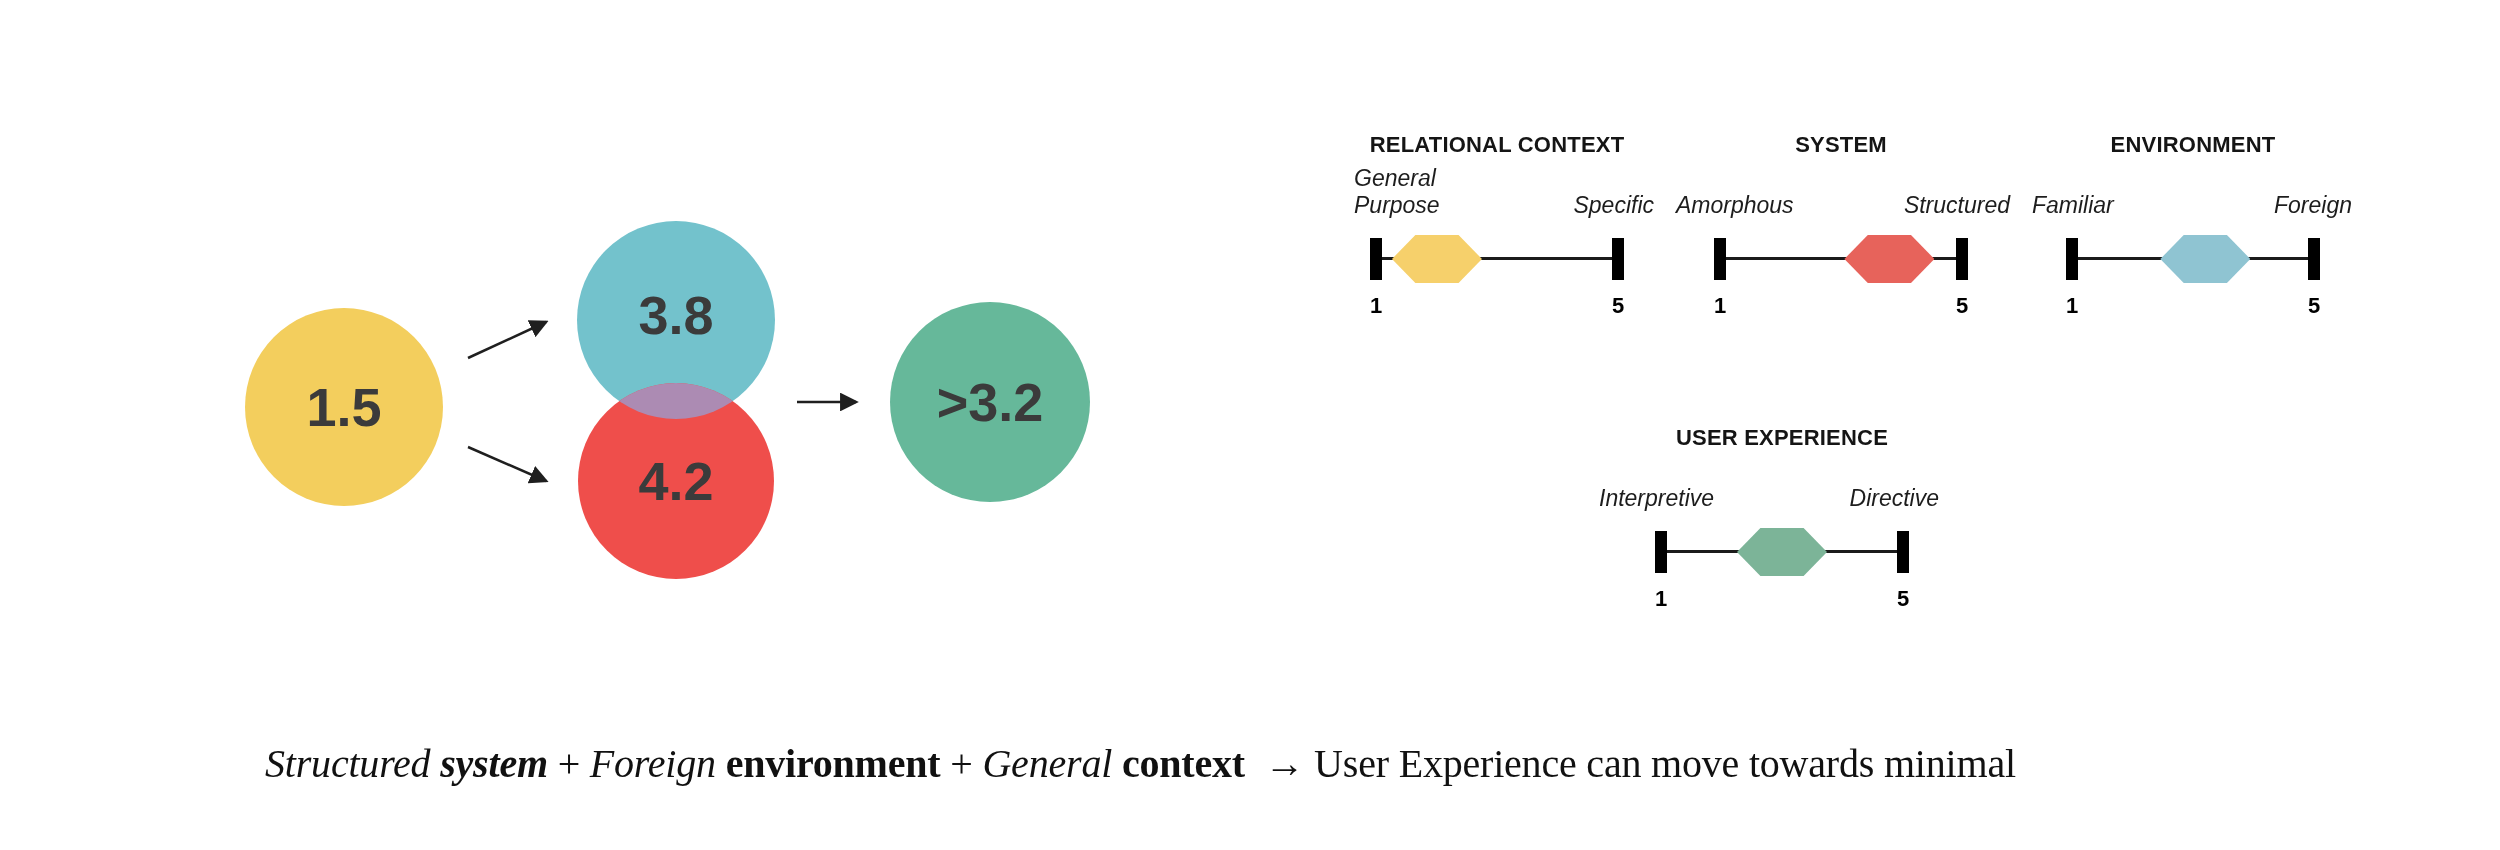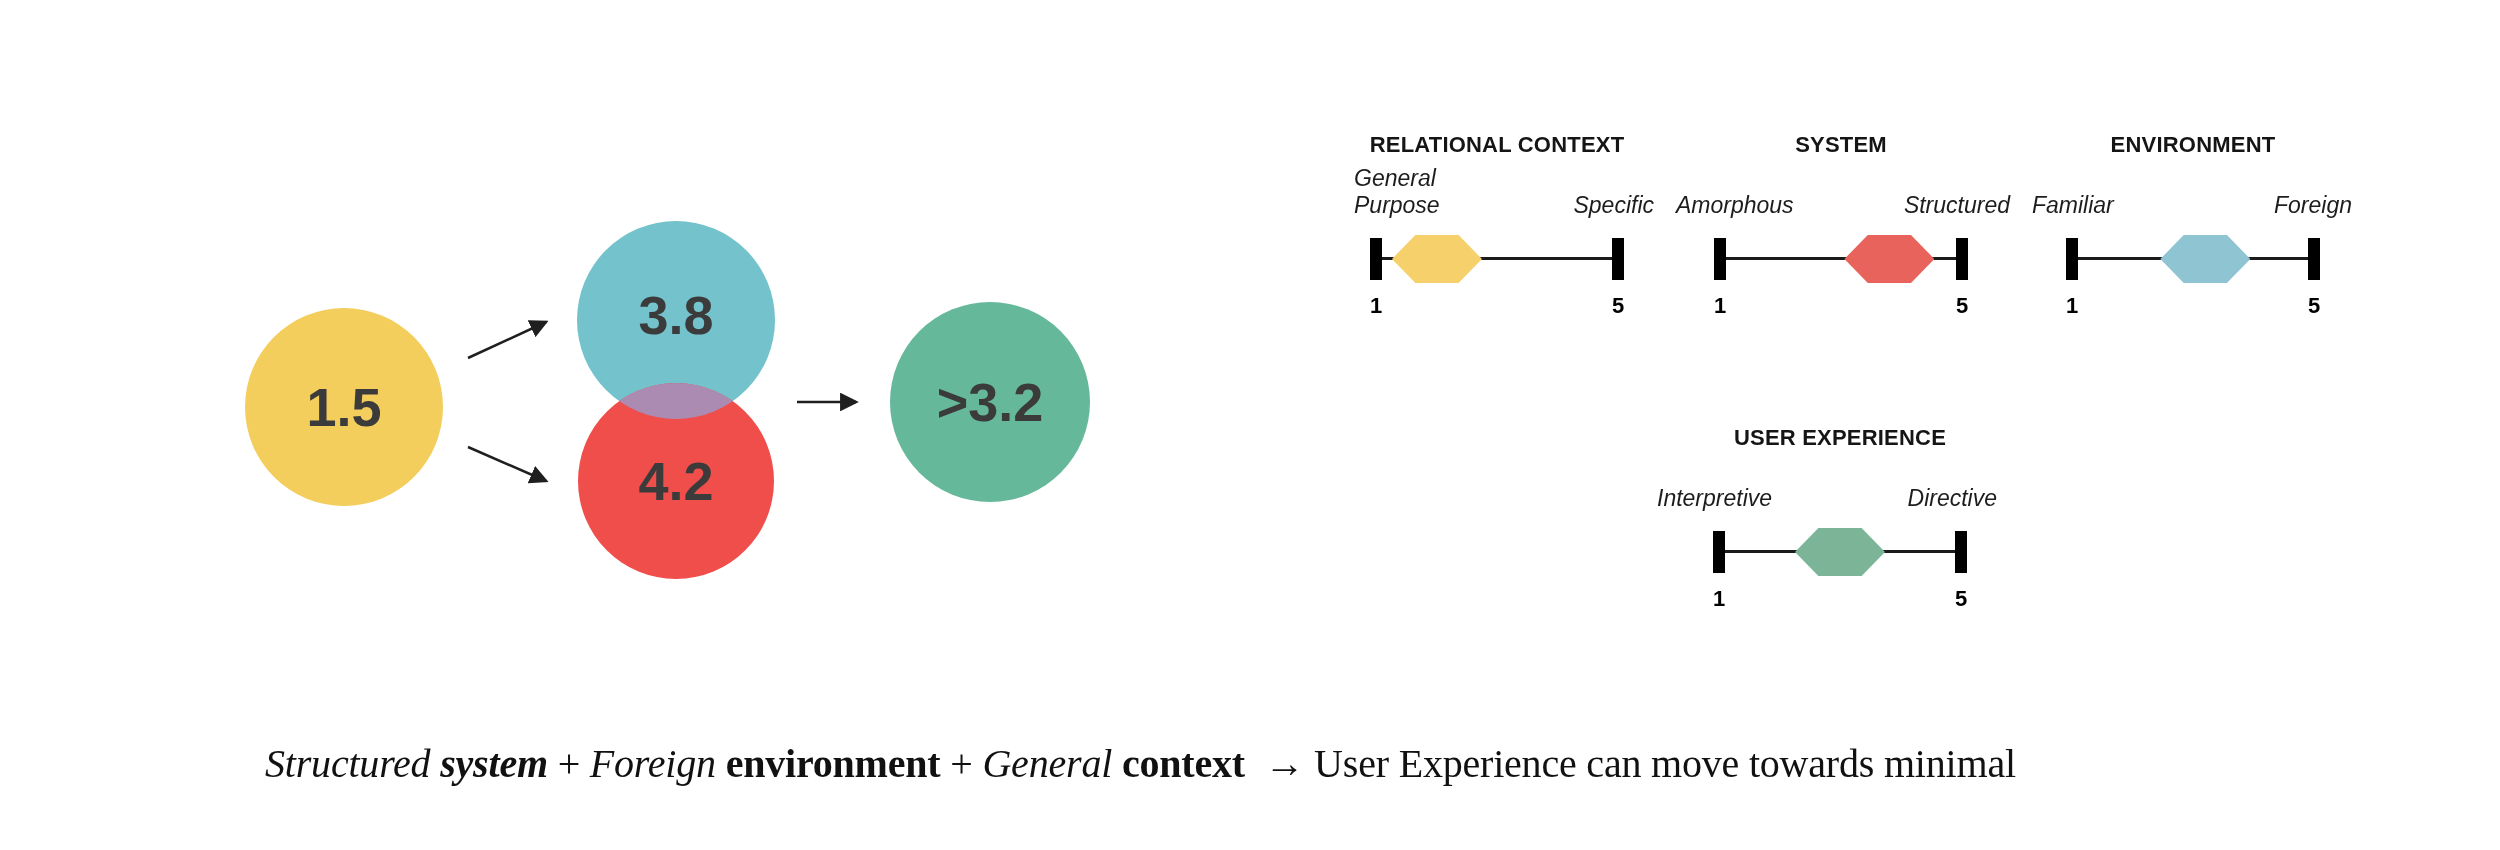--- a/index.html
+++ b/index.html
@@ -210,21 +210,21 @@
       <div class="endbar left"></div>
       <div class="endbar right"></div>
       <div class="hex" style="left: 94.342px; background: rgb(143, 196, 210);"></div>
     </div>
     <div class="nums">
       <span class="num min">1</span>
       <span class="num max">5</span>
     </div>
   </div>
 
-  <div class="scale s3" style="left:1695px; top:420px;">
+  <div class="scale s3" style="left:1637px; top:420px;">
     <div class="scale-title">USER EXPERIENCE</div>
     <div class="scale-labels">
       <div class="lbl left">Interpretive</div>
       <div class="lbl right">Directive</div>
     </div>
     <div class="track">
       <div class="trackline"></div>
       <div class="endbar left"></div>
       <div class="endbar right"></div>
       <div class="hex" style="left: 82px; background: rgb(124, 180, 152);"></div>

